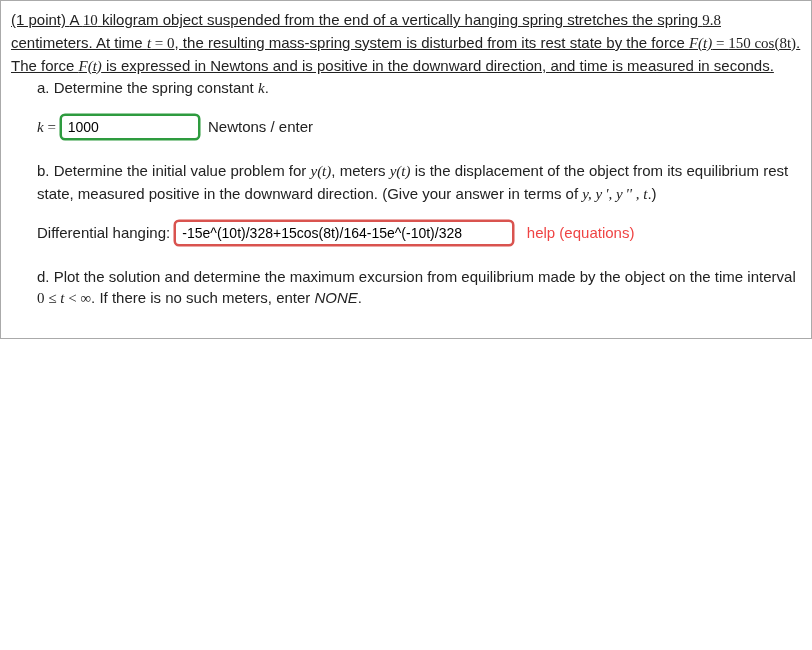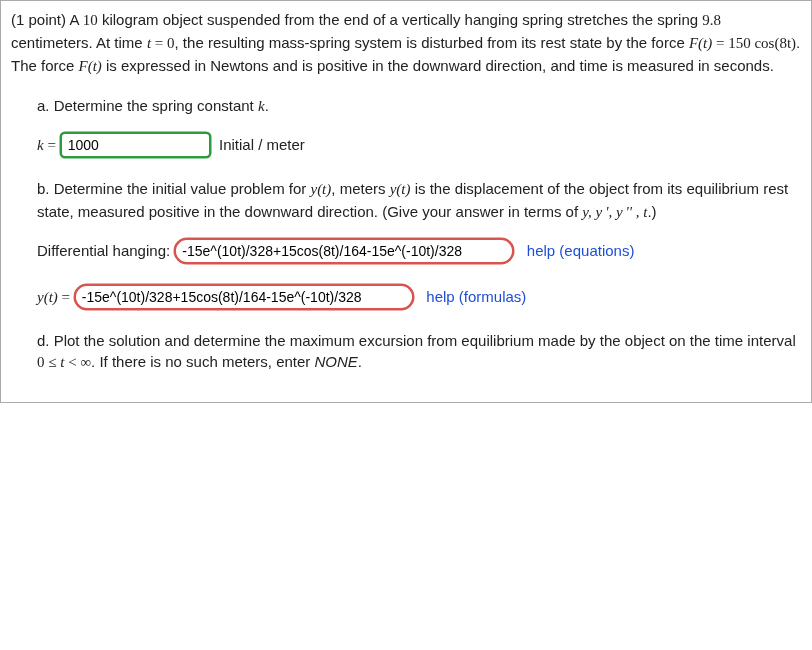--- a/index.html
+++ b/index.html
@@ -9,87 +9,81 @@
     font-family: Arial, Helvetica, sans-serif;
     font-size: 15px;
     color: #222;
     width: 812px;
     background: #fff;
     border: 1px solid #aaa;
     line-height: 1.45;
   }
   .mi { font-family: "Times New Roman", Times, serif; font-style: italic; }
   .mn { font-family: "Times New Roman", Times, serif; font-style: normal; }
-  .intro { margin-bottom: 18px; }
+  .intro { margin-bottom: 0; text-decoration: underline; }
   .part { margin: 0 4px 20px 26px; }
   .part-indent { margin-left: 24px; }
   input[type="text"] {
     font-family: Arial, Helvetica, sans-serif;
     font-size: 14px;
     padding: 3px 6px;
     border: 2px solid #888;
     border-radius: 5px;
     outline: none;
   }
   input.correct {
     border-color: #2e9b3f;
     box-shadow: 0 0 0 0.5px #2e9b3f;
   }
   input.incorrect {
     border-color: #d9534f;
     box-shadow: 0 0 0 0.5px #d9534f;
-    border-radius: 13px;
   }
   input.blank {
     border-color: #d9534f;
     box-shadow: 0 0 0 0.5px #d9534f;
   }
   .help-link {
-    color: #1d4ed8;
+    color: #ef4444;
     cursor: pointer;
   }
   .row { margin: 14px 0; }
 </style>
 </head>
 <body>
 
 <div class="intro">
   <span>(1 point)</span>
   <span>A </span><span class="mn">10</span><span> kilogram object suspended from the end of a vertically hanging spring stretches the spring </span><span class="mn">9.8</span><span> centimeters. At time </span><span class="mi">t</span><span class="mn"> = </span><span class="mn">0</span><span>, the resulting mass-spring system is disturbed from its rest state by the force </span><span class="mi">F(t)</span><span class="mn"> = </span><span class="mn">150 cos(8t)</span><span>. The force </span><span class="mi">F(t)</span><span> is expressed in Newtons and is positive in the downward direction, and time is measured in seconds.</span>
 </div>
 
 <div class="part">
   <div>
     <span>a. Determine the spring constant </span><span class="mi">k</span><span>.</span>
   </div>
   <div class="part-indent row">
     <span class="mi">k</span><span class="mn"> = </span>
-    <input type="text" class="correct" style="width: 151px;" value="1000">
-    &nbsp;<span>Initial / meter</span>
+    <input type="text" class="correct" style="width: 140px;" value="1000">
+    &nbsp;<span>Newtons / enter</span>
   </div>
 </div>
 
 <div class="part">
   <div>
     <span>b. Determine the initial value problem for </span><span class="mi">y(t)</span><span>, meters </span><span class="mi">y(t)</span><span> is the displacement of the object from its equilibrium rest state, measured positive in the downward direction. (Give your answer in terms of </span><span class="mi">y, y ', y '' , t</span><span>.)</span>
   </div>
 
   <div class="part-indent row">
     <span>Differential hanging:</span>
     <input type="text" class="incorrect" style="width: 340px;" value="-15e^(10t)/328+15cos(8t)/164-15e^(-10t)/328">
     &nbsp;&nbsp;<span class="help-link">help (equations)</span>
   </div>
 
 </div>
 
 <div class="part">
-  <div class="part-indent row">
-    <span class="mi">y(t)</span><span class="mn"> = </span>
-    <input type="text" class="incorrect" style="width: 340px;" value="-15e^(10t)/328+15cos(8t)/164-15e^(-10t)/328">
-    &nbsp;&nbsp;<span class="help-link">help (formulas)</span>
-  </div>
 </div>
 
 <div class="part">
   <div>
     <span>d. Plot the solution and determine the maximum excursion from equilibrium made by the object on the time interval </span><span class="mn">0</span><span class="mn"> ≤ </span><span class="mi">t</span><span class="mn"> &lt; </span><span class="mn">∞</span><span>. If there is no such meters, enter </span><i><span>NONE</span></i><span>.</span>
   </div>
 </div>
 
 </body></html>

